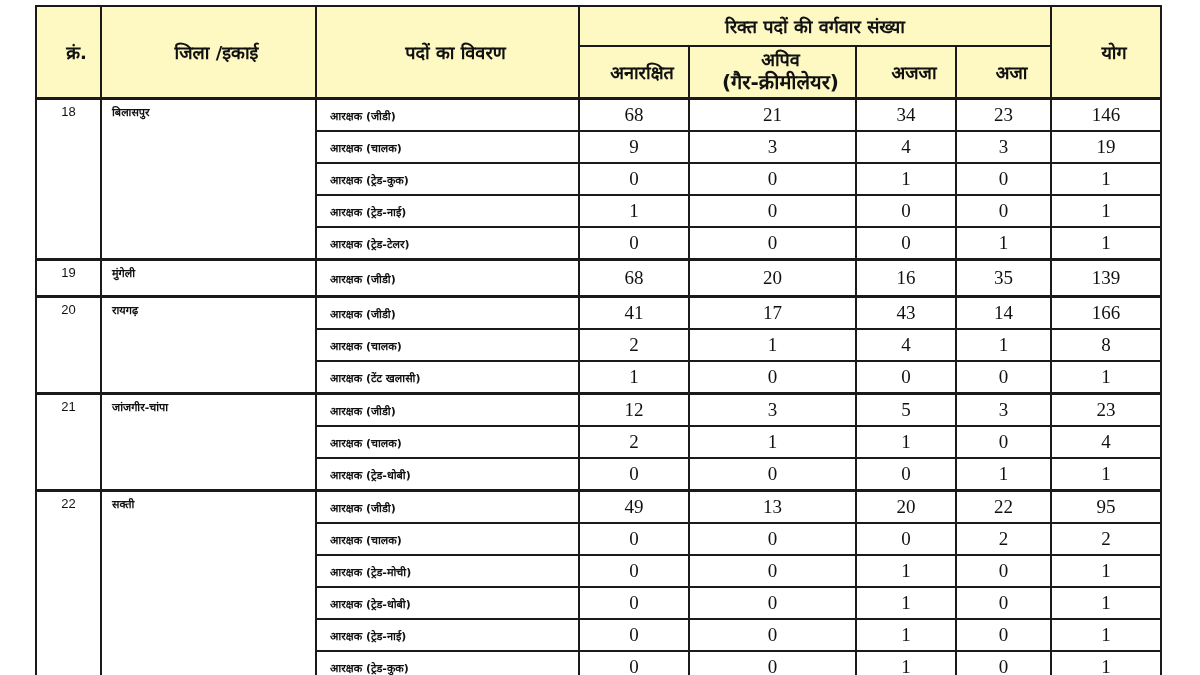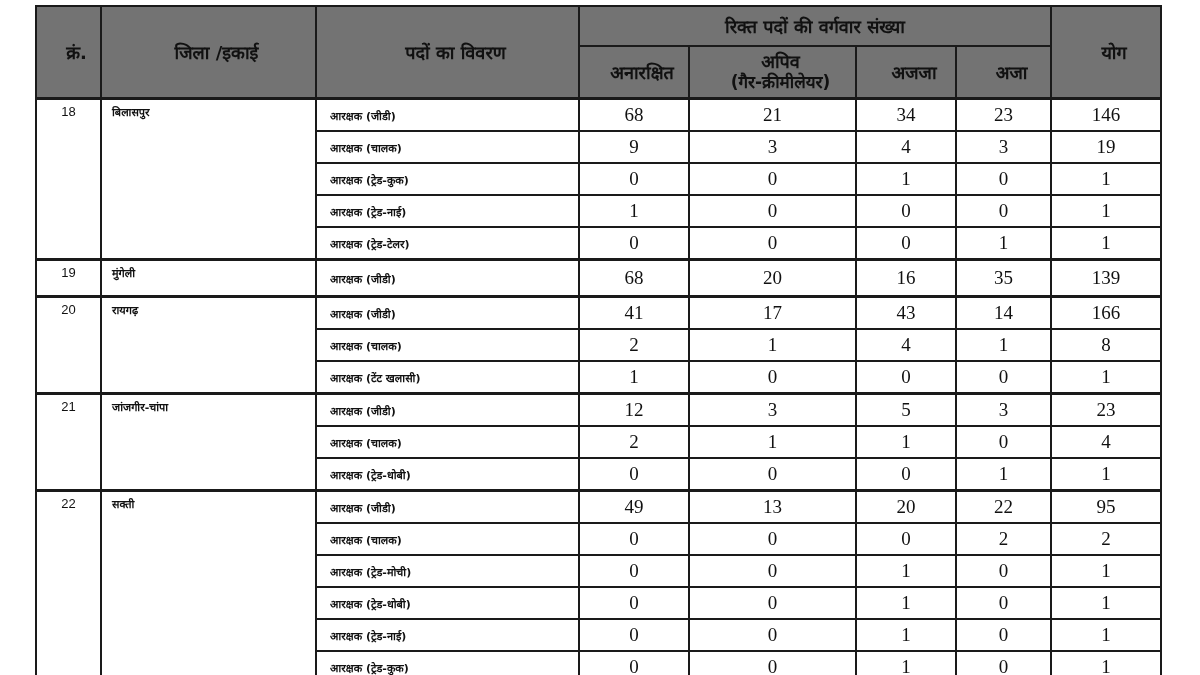--- a/index.html
+++ b/index.html
@@ -31,25 +31,25 @@
     padding: 0;
     overflow: hidden;
     white-space: nowrap;
   }
   thead th {
     font-family: "DejaVu Sans", sans-serif;
     font-weight: 700;
     font-size: 18px;
     text-align: center;
     vertical-align: middle;
-    background: #737373;
+    background: #fef9c3;
   }
   .th-group { height: 38px; }
   .th-sub   { height: 50px; padding-left: 16px; }
-  .th-sub-line2 { font-size: 17px; line-height: 1.15; }
+  .th-sub-line2 { font-size: 20px; line-height: 1.15; }
   .th-sub-line1 { line-height: 1.15; }
 
   td { height: 30px; }
   td.serial-cell {
     font-family: "Liberation Sans", "DejaVu Sans", sans-serif;
     font-size: 13px;
     text-align: center;
     vertical-align: top;
     padding-top: 4px;
     font-weight: 400;

